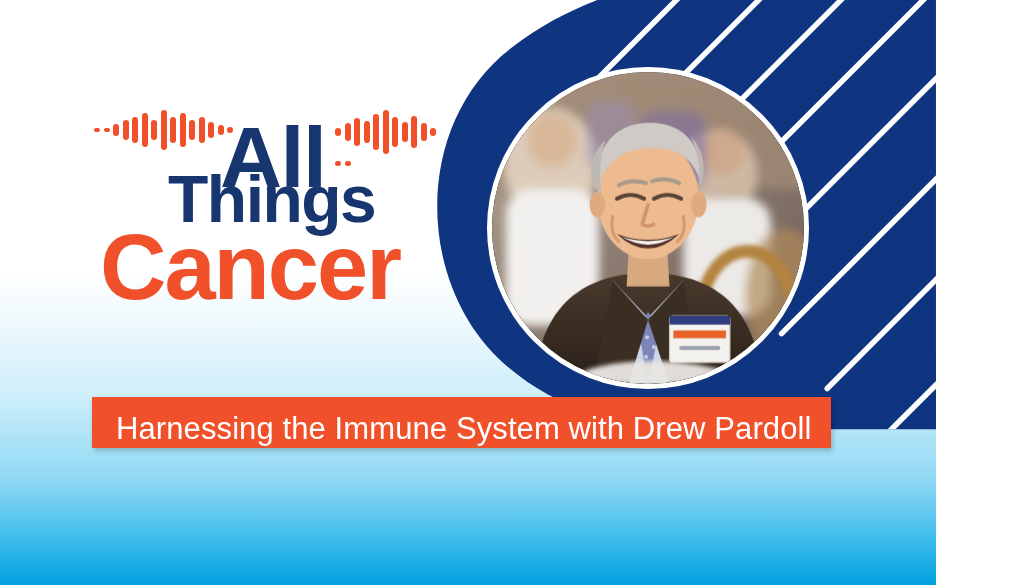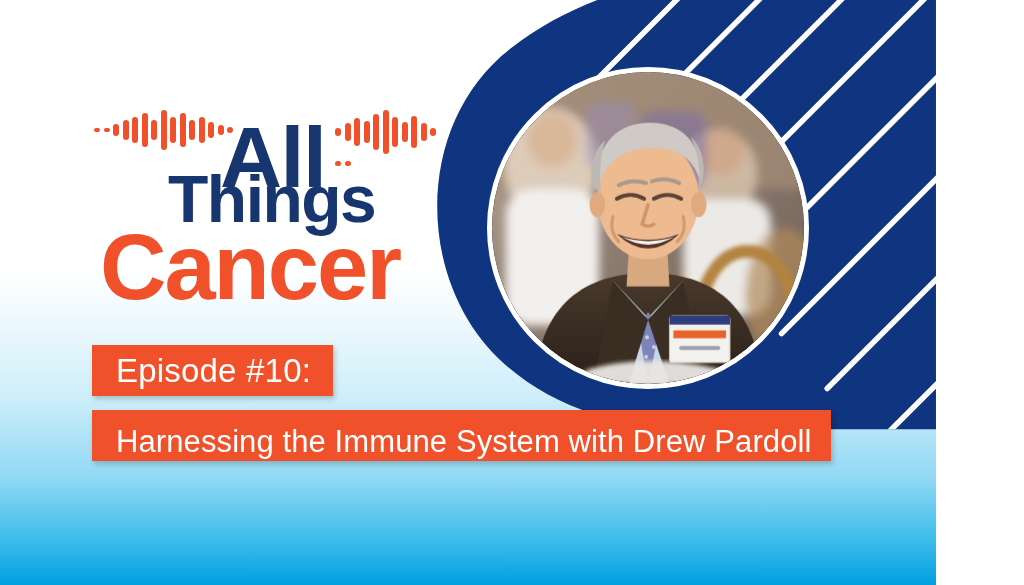--- a/index.html
+++ b/index.html
@@ -71,21 +71,21 @@
     box-shadow:2px 3px 5px rgba(0,0,0,.20);
   }
   #banner-episode{
     left:92px; top:345px;
     height:51px;
     padding:0 22px 0 24px;
     font-size:33px;
     letter-spacing:.2px;
   }
   #banner-title{
-    left:92px; top:410px;
+    left:92px; top:397px;
     height:51px;
     padding:12px 20px 0 24px;
     font-size:31px;
     letter-spacing:.1px;
   }
 </style>
 </head>
 <body>
 
 <div id="stage">
@@ -227,21 +227,18 @@
 
   <div id="logo">
     <div class="wave left"><span style="height: 4px;"></span><span style="height: 4px;"></span><span style="height: 12px;"></span><span style="height: 20px;"></span><span style="height: 26px;"></span><span style="height: 34px;"></span><span style="height: 20px;"></span><span style="height: 40px;"></span><span style="height: 26px;"></span><span style="height: 34px;"></span><span style="height: 20px;"></span><span style="height: 26px;"></span><span style="height: 16px;"></span><span style="height: 10px;"></span><span style="height: 6px;"></span></div>
     <div class="wave right"><span style="height: 8px;"></span><span style="height: 18px;"></span><span style="height: 28px;"></span><span style="height: 22px;"></span><span style="height: 36px;"></span><span style="height: 44px;"></span><span style="height: 30px;"></span><span style="height: 20px;"></span><span style="height: 32px;"></span><span style="height: 18px;"></span><span style="height: 8px;"></span><span style="height: 5px;"></span><span style="height: 5px;"></span></div>
 
     <div class="word" id="w-all">All</div>
     <div class="word" id="w-things">Things</div>
     <div class="word" id="w-cancer">Cancer</div>
   </div>
 
-  <div class="banner" id="banner-episode">
-    <span>Episode #10:</span>
-  </div>
 
   <div class="banner" id="banner-title">
     <span>Harnessing the Immune System with Drew Pardoll</span>
   </div>
 
 </div>
 
 </body></html>

